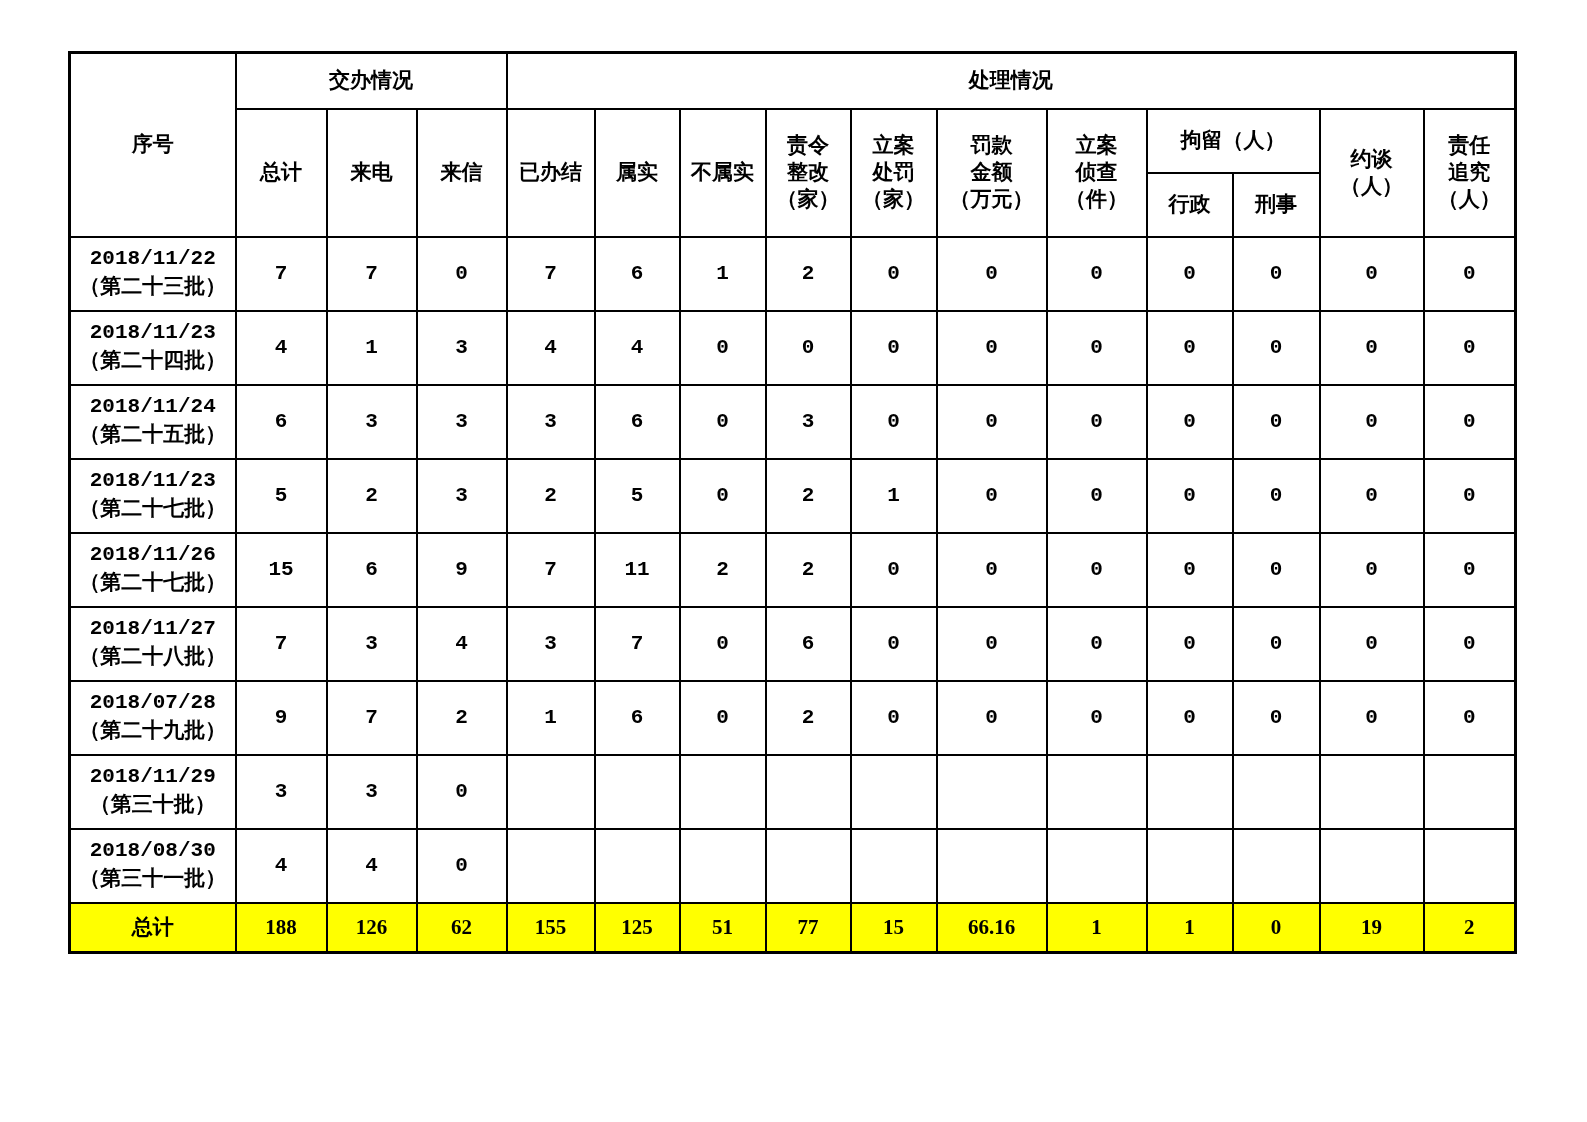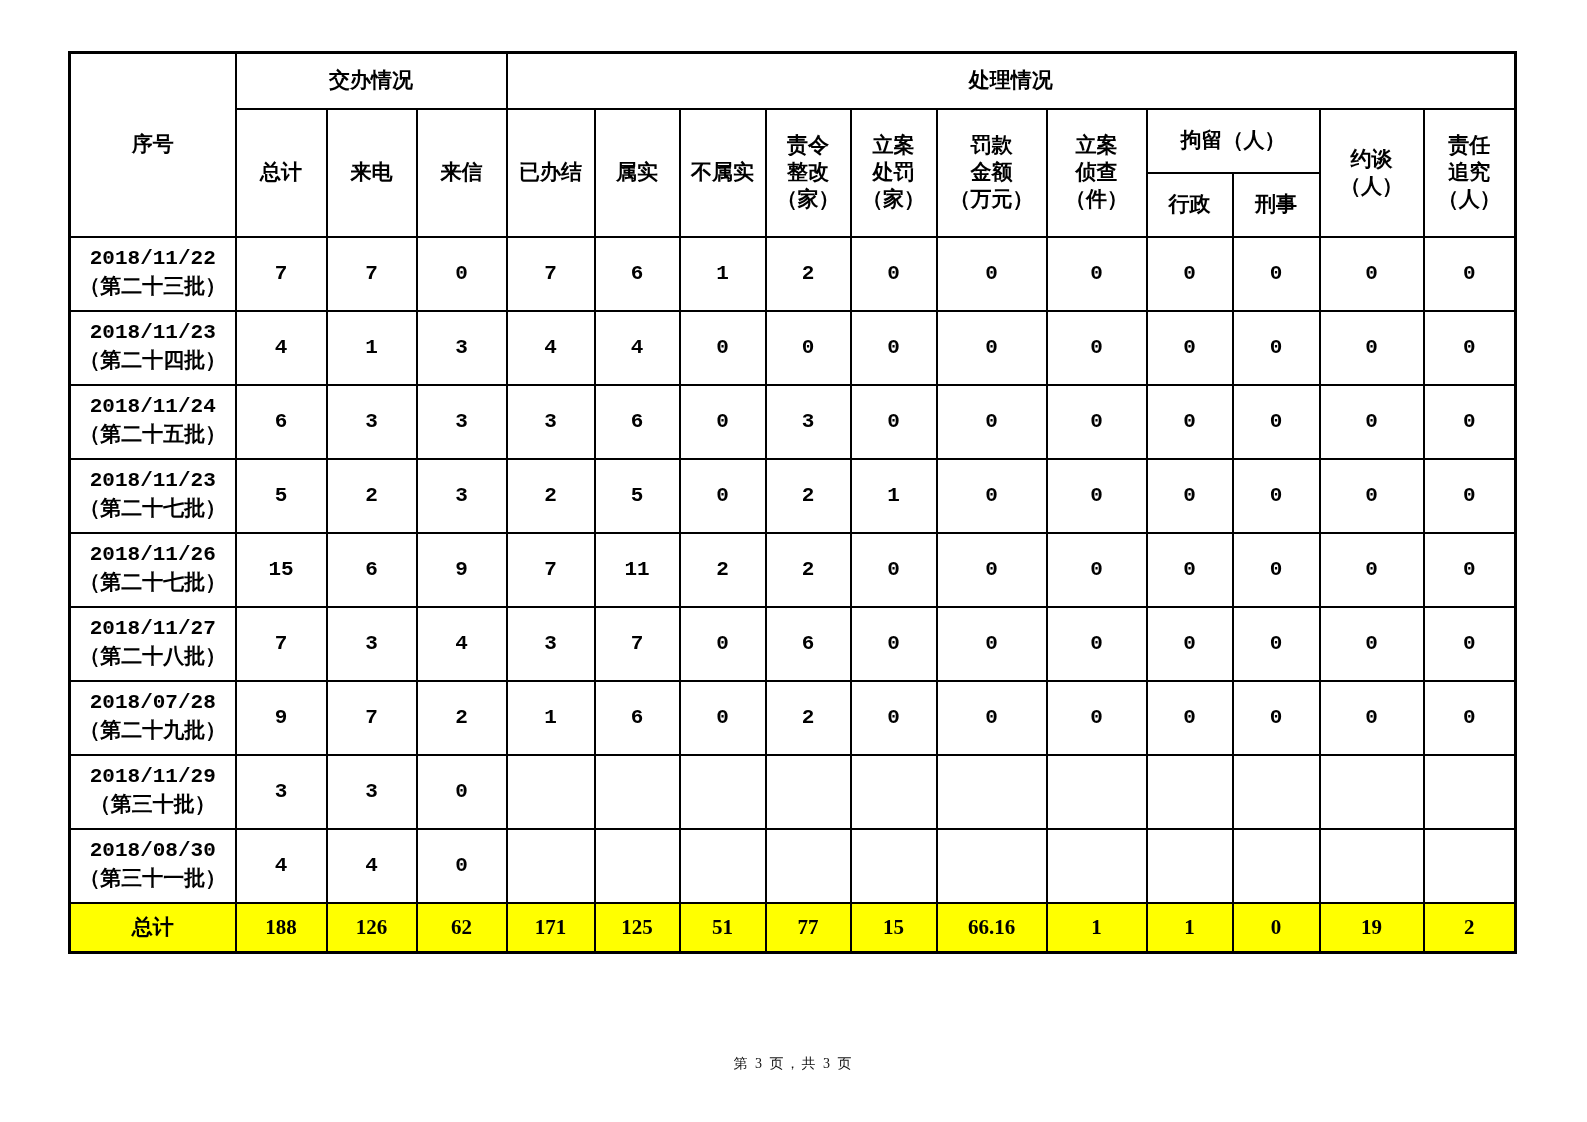--- a/index.html
+++ b/index.html
@@ -281,29 +281,28 @@
           <td></td>
           <td></td>
           <td></td>
           <td></td>
         </tr>
         <tr class="total-row">
           <td>总计</td>
           <td>188</td>
           <td>126</td>
           <td>62</td>
-          <td>171</td>
+          <td>155</td>
           <td>125</td>
           <td>51</td>
           <td>77</td>
           <td>15</td>
           <td>66.16</td>
           <td>1</td>
           <td>1</td>
           <td>0</td>
           <td>19</td>
           <td>2</td>
         </tr>
       </tbody>
   </table>
 
-  <div class="page-footer">第 3 页，共 3 页</div>
 </div>
 
 </body></html>

